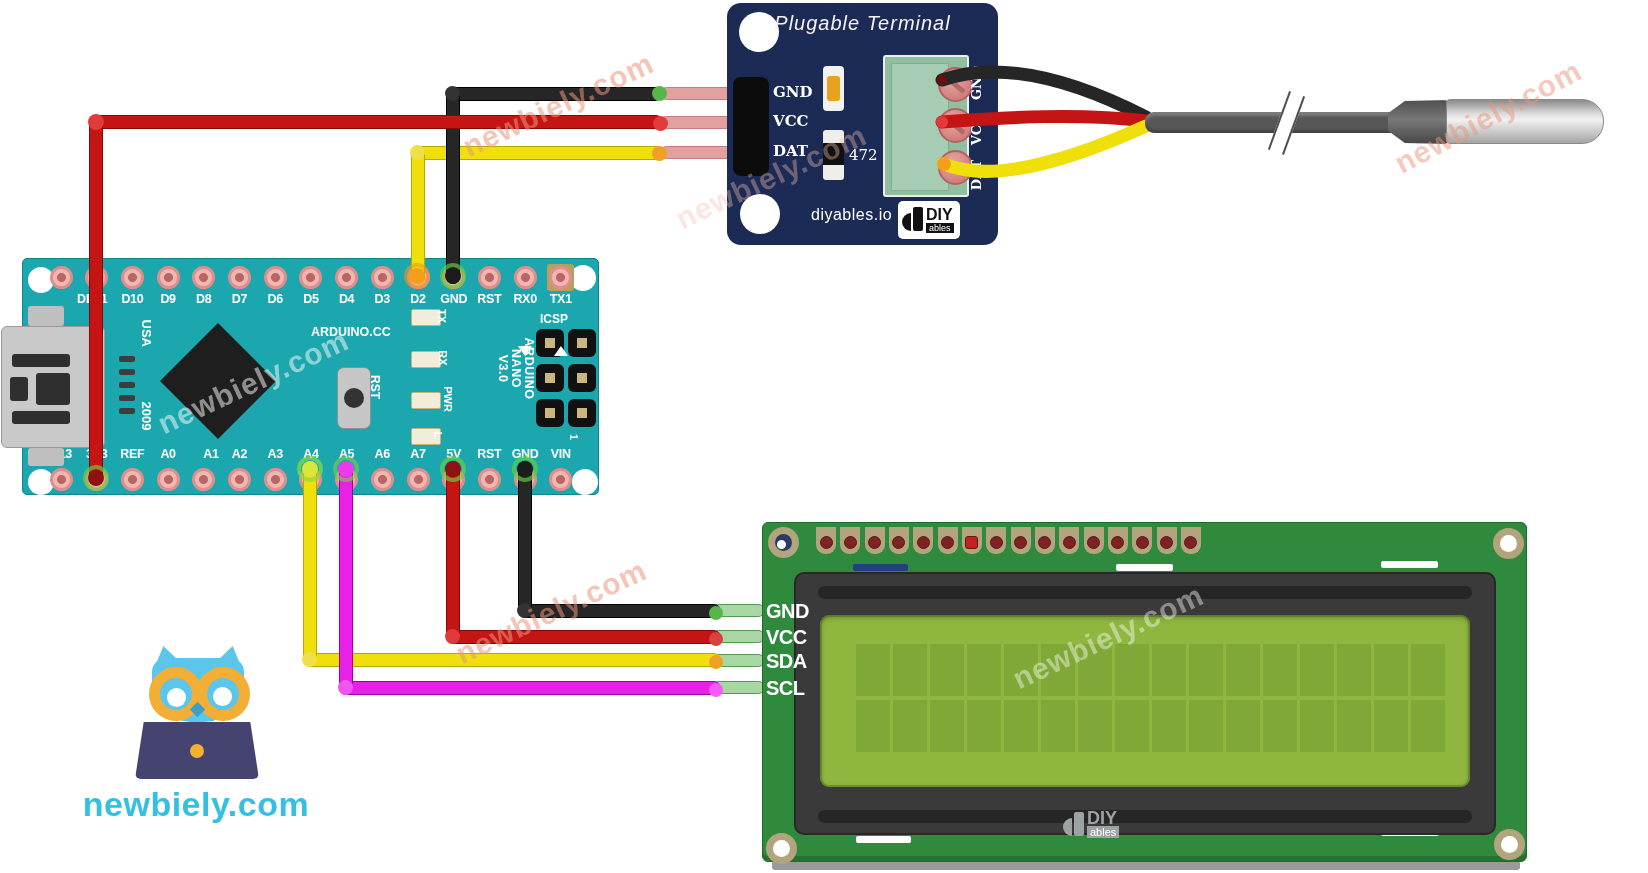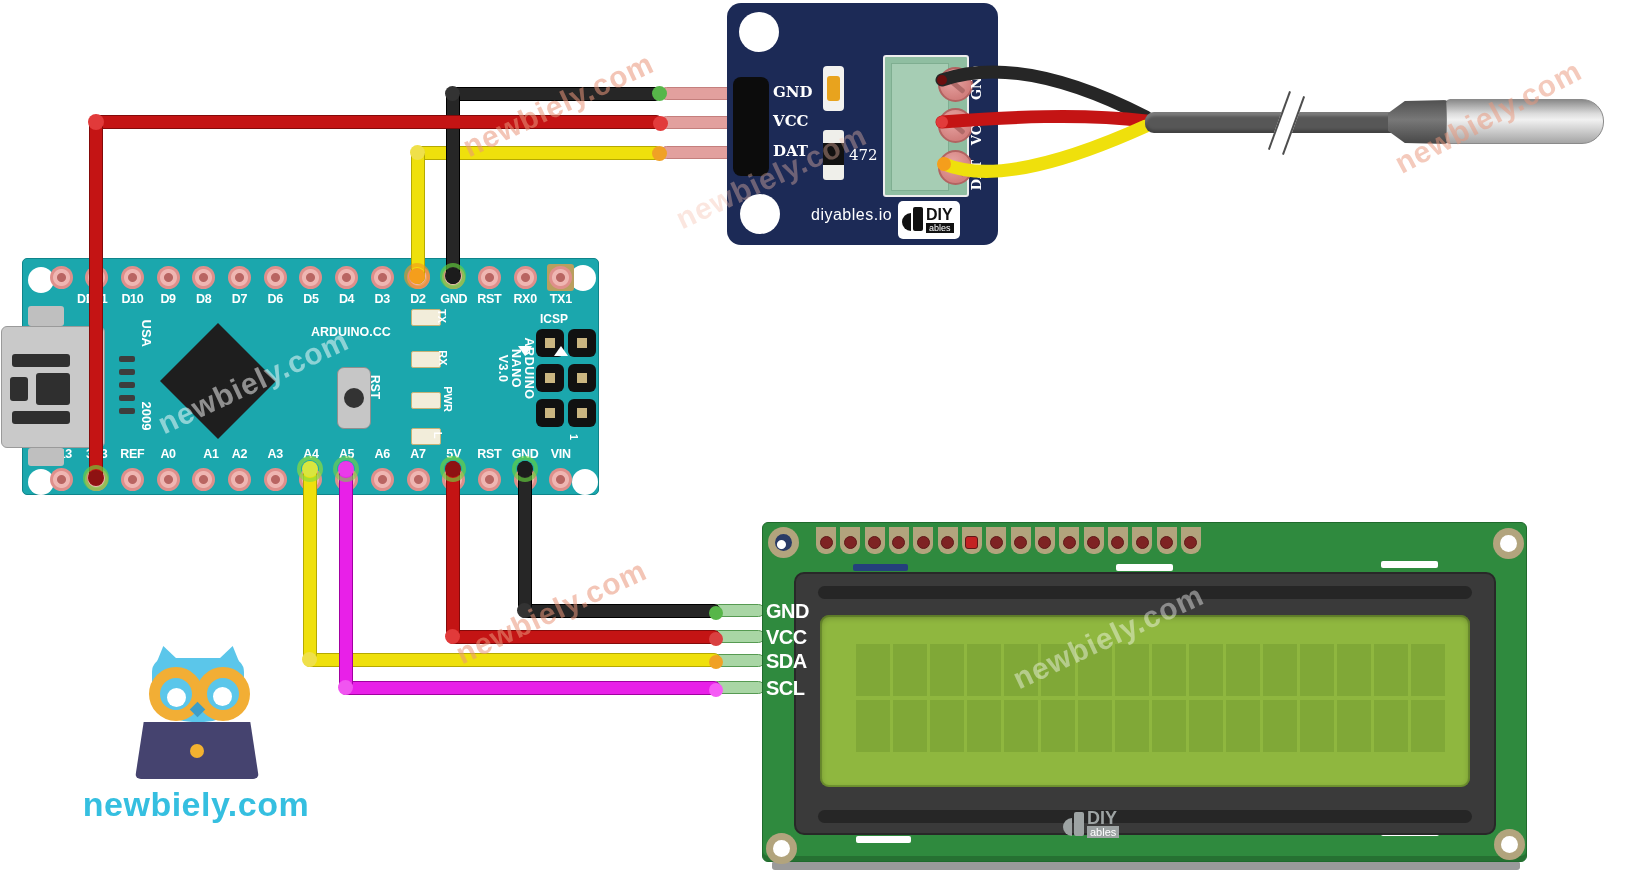--- a/index.html
+++ b/index.html
@@ -142,20 +142,21 @@
   <div id="lcd-stubs">
       <div class="stub-green" style="left: 712px; top: 604px;"></div>
       <div class="stub-green" style="left: 712px; top: 630px;"></div>
       <div class="stub-green" style="left: 712px; top: 654px;"></div>
       <div class="stub-green" style="left: 712px; top: 681px;"></div>
     </div>
 
   <div id="module">
     <div class="hole" style="left:12px;top:9px;"></div>
     <div class="hole" style="left:13px;top:191px;"></div>
+    <div id="mod-title">Plugable Terminal</div>
     <div id="mod-header"></div>
     <div id="mod-pin-labels">
         <div class="mod-pin-label" style="top: 80px;">GND</div>
         <div class="mod-pin-label" style="top: 109px;">VCC</div>
         <div class="mod-pin-label" style="top: 139px;">DAT</div>
       </div>
     <div id="mod-led">
         <i></i>
       </div>
     <div id="mod-res">

